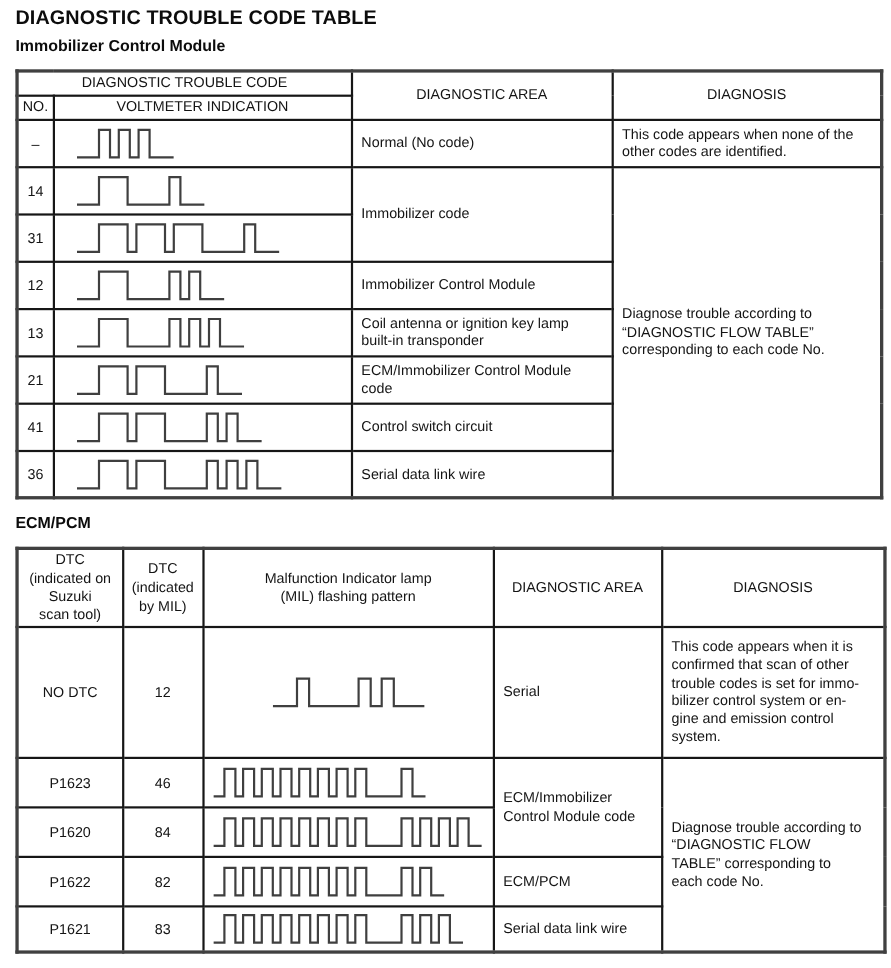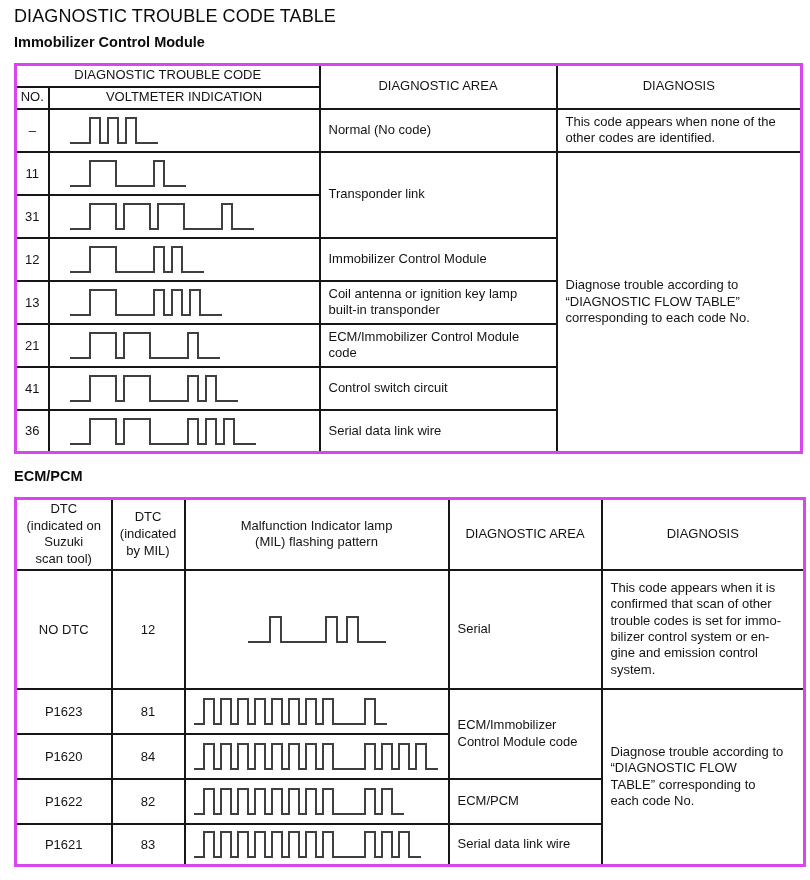--- a/index.html
+++ b/index.html
@@ -1,27 +1,27 @@
 <!DOCTYPE html>
 <html><head>
 <meta charset="utf-8">
 <style>
   html,body { margin:0; padding:0; background:#fff; }
   body { width:810px; height:880px; font-family:"Liberation Sans",sans-serif; color:#111; }
   .page { position:relative; width:810px; height:880px; overflow:hidden; background:#fff; }
 
   .doc-title { position:absolute; left:14px; top:6px; margin:0;
-    font-size:18px; font-weight:normal; letter-spacing:0.1px; color:#0c0c0c; }
+    font-size:18px; font-weight:bold; letter-spacing:0.1px; color:#0c0c0c; }
   .section-title { position:absolute; left:14px; margin:0;
     font-size:14.5px; font-weight:bold; color:#0c0c0c; }
   #sub-immobilizer { top:34px; }
   #sub-ecm { top:468px; }
 
   table { position:absolute; left:14px; border-collapse:collapse; table-layout:fixed;
-    background:#fff; border:3px solid #d946ef; }
+    background:#fff; border:3px solid #404040; }
   #table1 { top:63px; width:786px; }
   #table2 { top:497px; width:789px; }
 
   th, td { border:2px solid #161616; font-weight:normal; font-size:13px; color:#141414; }
   th { text-align:center; padding:1px 2px; line-height:1.28; white-space:pre-line; }
 
   #table1 thead tr { height:22px; }
   #table1 tbody tr { height:43px; }
   #table2 thead tr { height:52px; }
   #table2 tbody tr { height:45px; }
@@ -69,27 +69,27 @@
           <td class="wave-cell">
             <svg width="88" height="34" class="wave">
               <path d="M0 30 H20 V5 H30 V30 H38 V5 H48 V30 H56 V5 H66 V30 H88" fill="none" stroke="#3f3f3f" stroke-width="2"></path>
             </svg>
           </td>
           <td class="text-cell">Normal (No code)</td>
           <td class="text-cell">This code appears when none of the
 other codes are identified.</td>
         </tr>
         <tr>
-          <td class="code-cell">11</td>
+          <td class="code-cell">14</td>
           <td class="wave-cell">
             <svg width="116" height="34" class="wave">
               <path d="M0 30 H20 V5 H46 V30 H84 V5 H94 V30 H116" fill="none" stroke="#3f3f3f" stroke-width="2"></path>
             </svg>
           </td>
-          <td class="text-cell" rowspan="2">Transponder link</td>
+          <td class="text-cell" rowspan="2">Immobilizer code</td>
           <td class="text-cell" rowspan="7">Diagnose trouble according to
 “DIAGNOSTIC FLOW TABLE”
 corresponding to each code No.</td>
         </tr>
         <tr>
           <td class="code-cell">31</td>
           <td class="wave-cell">
             <svg width="184" height="34" class="wave">
               <path d="M0 30 H20 V5 H46 V30 H54 V5 H80 V30 H88 V5 H114 V30 H152 V5 H162 V30 H184" fill="none" stroke="#3f3f3f" stroke-width="2"></path>
             </svg>
@@ -179,21 +179,21 @@
           <td class="text-cell">Serial</td>
           <td class="text-cell">This code appears when it is
 confirmed that scan of other
 trouble codes is set for immo-
 bilizer control system or en-
 gine and emission control
 system.</td>
         </tr>
         <tr>
           <td class="code-cell">P1623</td>
-          <td class="code-cell">81</td>
+          <td class="code-cell">46</td>
           <td class="wave-cell mil">
             <svg width="193" height="34" class="wave">
               <path d="M0 30 H10 V5 H20 V30 H27 V5 H37 V30 H44 V5 H54 V30 H61 V5 H71 V30 H78 V5 H88 V30 H95 V5 H105 V30 H112 V5 H122 V30 H129 V5 H139 V30 H171 V5 H181 V30 H193" fill="none" stroke="#3f3f3f" stroke-width="2"></path>
             </svg>
           </td>
           <td class="text-cell" rowspan="2">ECM/Immobilizer
 Control Module code</td>
           <td class="text-cell" rowspan="4">Diagnose trouble according to
 “DIAGNOSTIC FLOW
 TABLE” corresponding to

